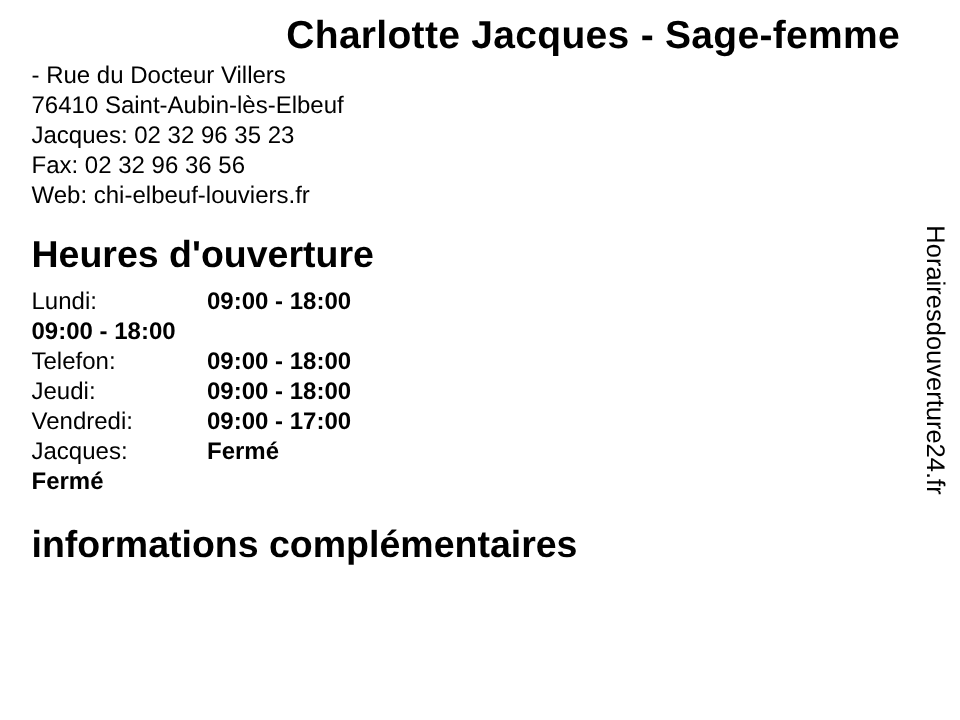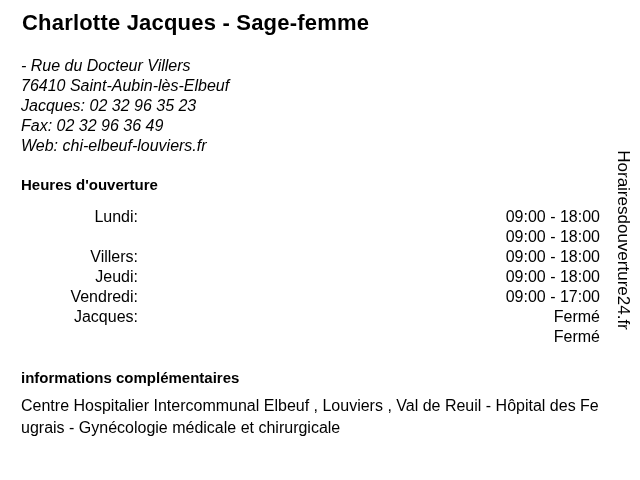--- a/index.html
+++ b/index.html
@@ -14,51 +14,51 @@
     color: #000000;
     font-family: "Liberation Sans", "DejaVu Sans", sans-serif;
     font-size: 16px;
     position: relative;
     overflow: hidden;
   }
   .content {
     padding: 6px 40px 0 21px;
   }
   .page-title {
-    font-size: 22px;
+    font-size: 26px;
     font-weight: 700;
     line-height: 26px;
-    margin: 4px 0 20px 1px;
+    margin: 4px 0 5px 1px;
     letter-spacing: 0.2px;
+    text-align: right;
   }
   .contact-block .line {
     line-height: 20px;
     white-space: nowrap;
-    font-style: italic;
   }
   .section-heading {
-    font-size: 15px;
+    font-size: 25px;
     font-weight: 700;
     line-height: 22px;
     margin: 18px 0 0 0;
   }
   .hours-table {
     margin-top: 11px;
   }
   .hours-row {
     display: flex;
     line-height: 20px;
-    text-align: right;
   }
   .hours-day {
     width: 117px;
     flex: 0 0 117px;
   }
   .hours-time {
     flex: 1;
+    font-weight: bold;
   }
   .info-heading {
     margin-top: 20px;
   }
   .info-text {
     margin: 6px 0 0 0;
     line-height: 22px;
     width: 579px;
     word-break: break-all;
   }
@@ -85,40 +85,40 @@
 
   <section class="contact-block">
     <div class="line">- Rue du Docteur Villers</div>
     <div class="line">76410 Saint-Aubin-lès-Elbeuf</div>
     <div class="line">
       <span>Jacques:</span>
       <span>02 32 96 35 23</span>
     </div>
     <div class="line">
       <span>Fax:</span>
-      <span>02 32 96 36 49</span>
+      <span>02 32 96 36 56</span>
     </div>
     <div class="line">
       <span>Web:</span>
       <span>chi-elbeuf-louviers.fr</span>
     </div>
   </section>
 
   <h2 class="section-heading">Heures d'ouverture</h2>
 
   <div class="hours-table">
     <div class="hours-row">
       <span class="hours-day">Lundi:</span>
       <span class="hours-time">09:00 - 18:00</span>
     </div>
     <div class="hours-row">
       <span class="hours-time">09:00 - 18:00</span>
     </div>
     <div class="hours-row">
-      <span class="hours-day">Villers:</span>
+      <span class="hours-day">Telefon:</span>
       <span class="hours-time">09:00 - 18:00</span>
     </div>
     <div class="hours-row">
       <span class="hours-day">Jeudi:</span>
       <span class="hours-time">09:00 - 18:00</span>
     </div>
     <div class="hours-row">
       <span class="hours-day">Vendredi:</span>
       <span class="hours-time">09:00 - 17:00</span>
     </div>
@@ -126,17 +126,16 @@
       <span class="hours-day">Jacques:</span>
       <span class="hours-time">Fermé</span>
     </div>
     <div class="hours-row">
       <span class="hours-time">Fermé</span>
     </div>
   </div>
 
   <h2 class="section-heading info-heading">informations complémentaires</h2>
 
-  <p class="info-text">Centre Hospitalier Intercommunal Elbeuf , Louviers , Val de Reuil - Hôpital des Feugrais - Gynécologie médicale et chirurgicale</p>
 
 </main>
 
 <aside class="watermark">Horairesdouverture24.fr</aside>
 
 </body></html>

